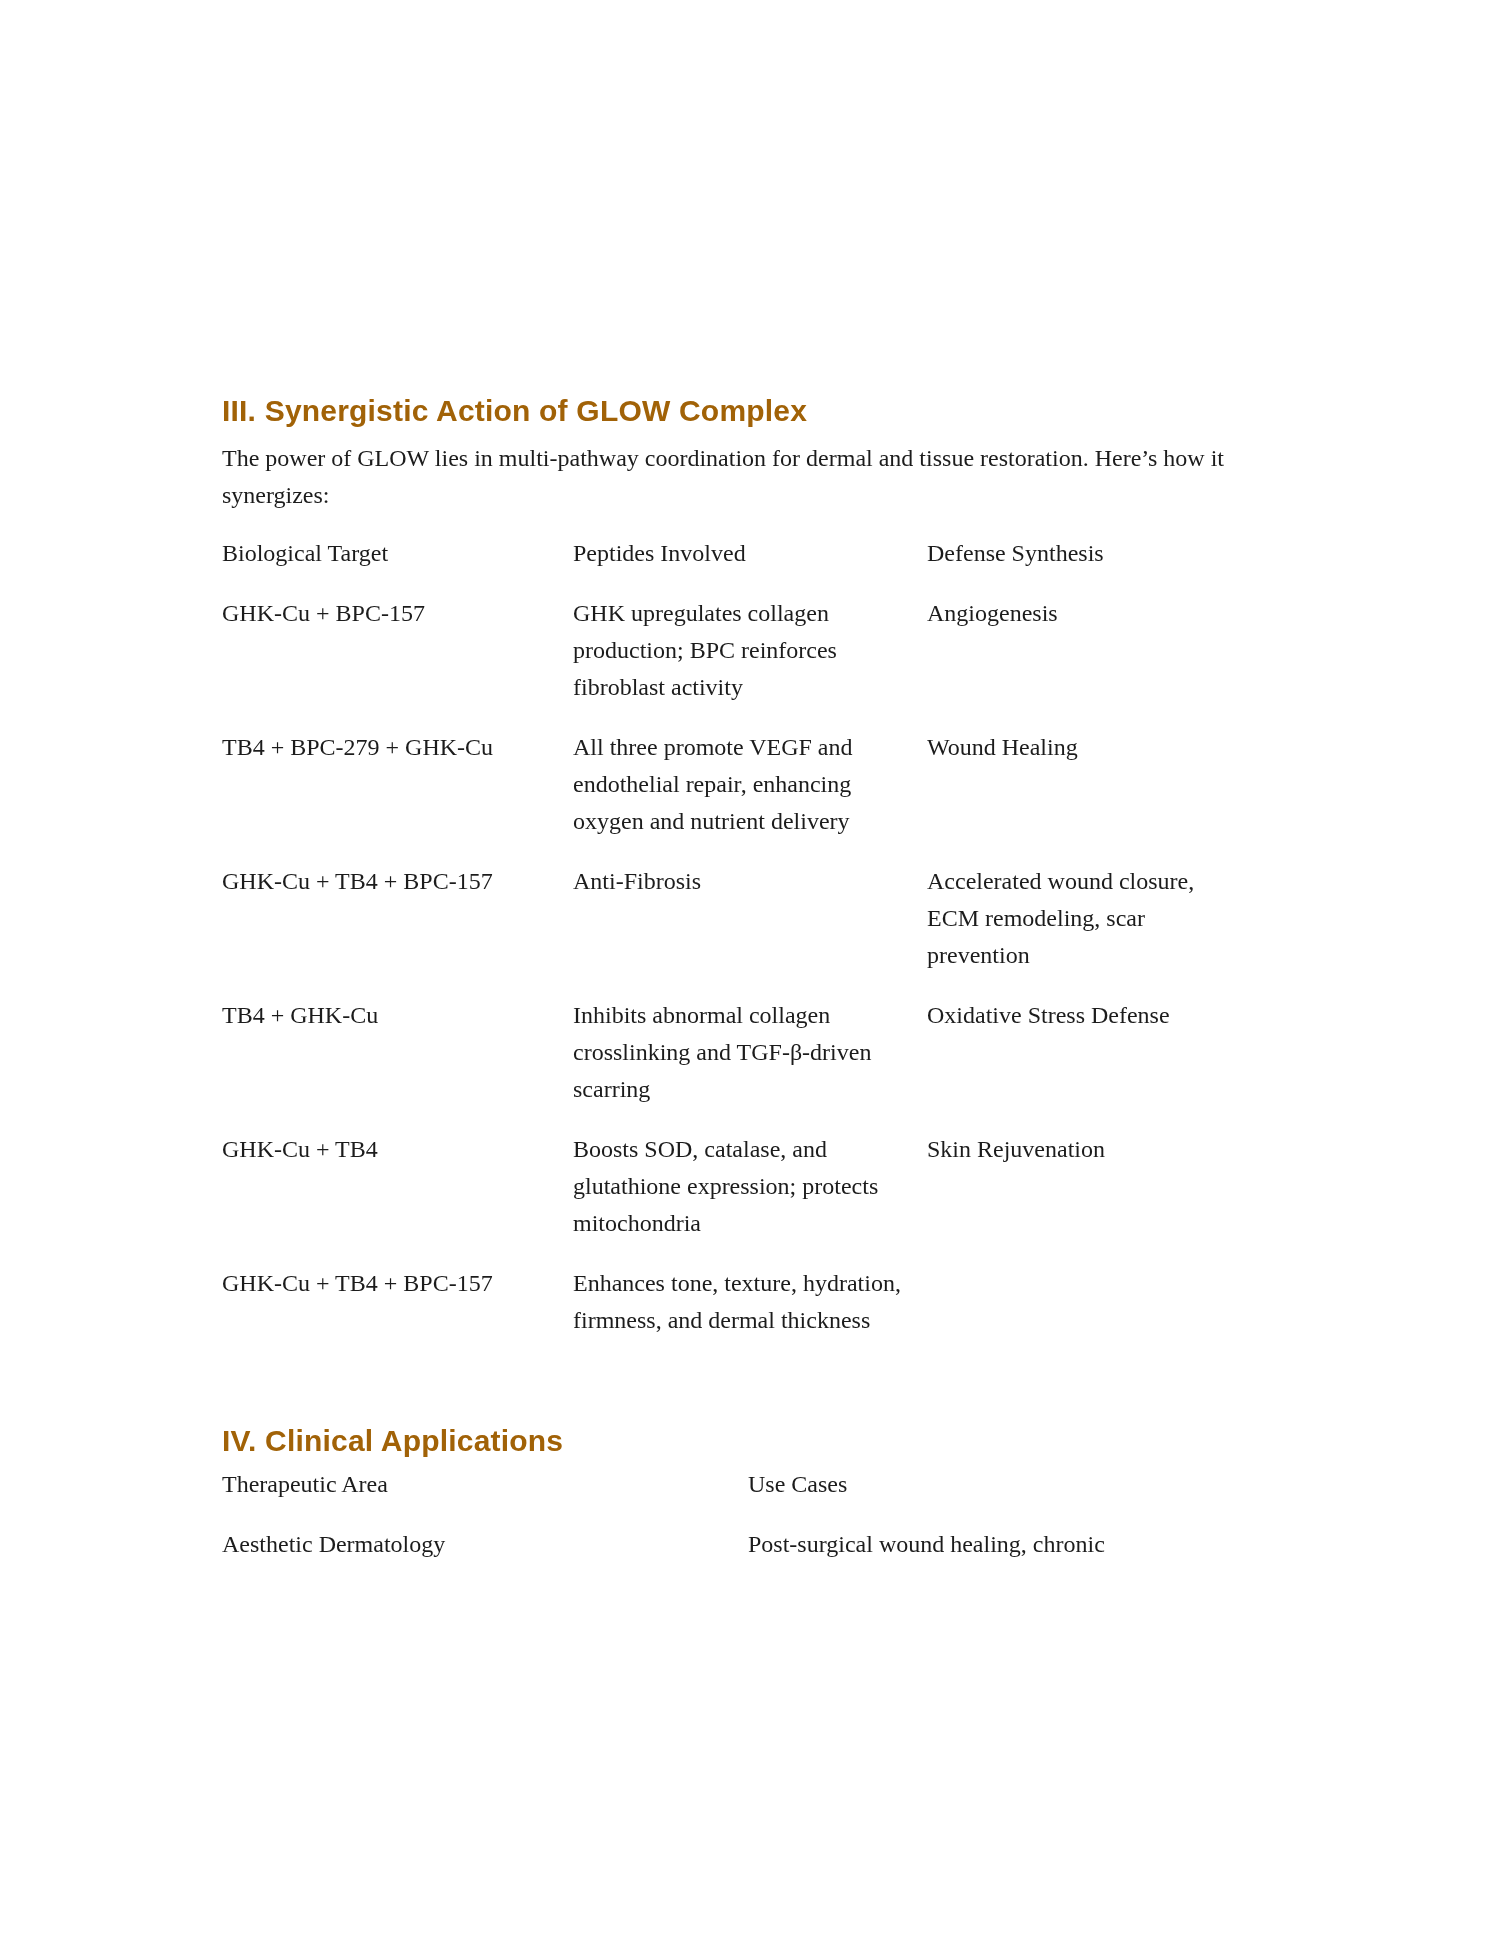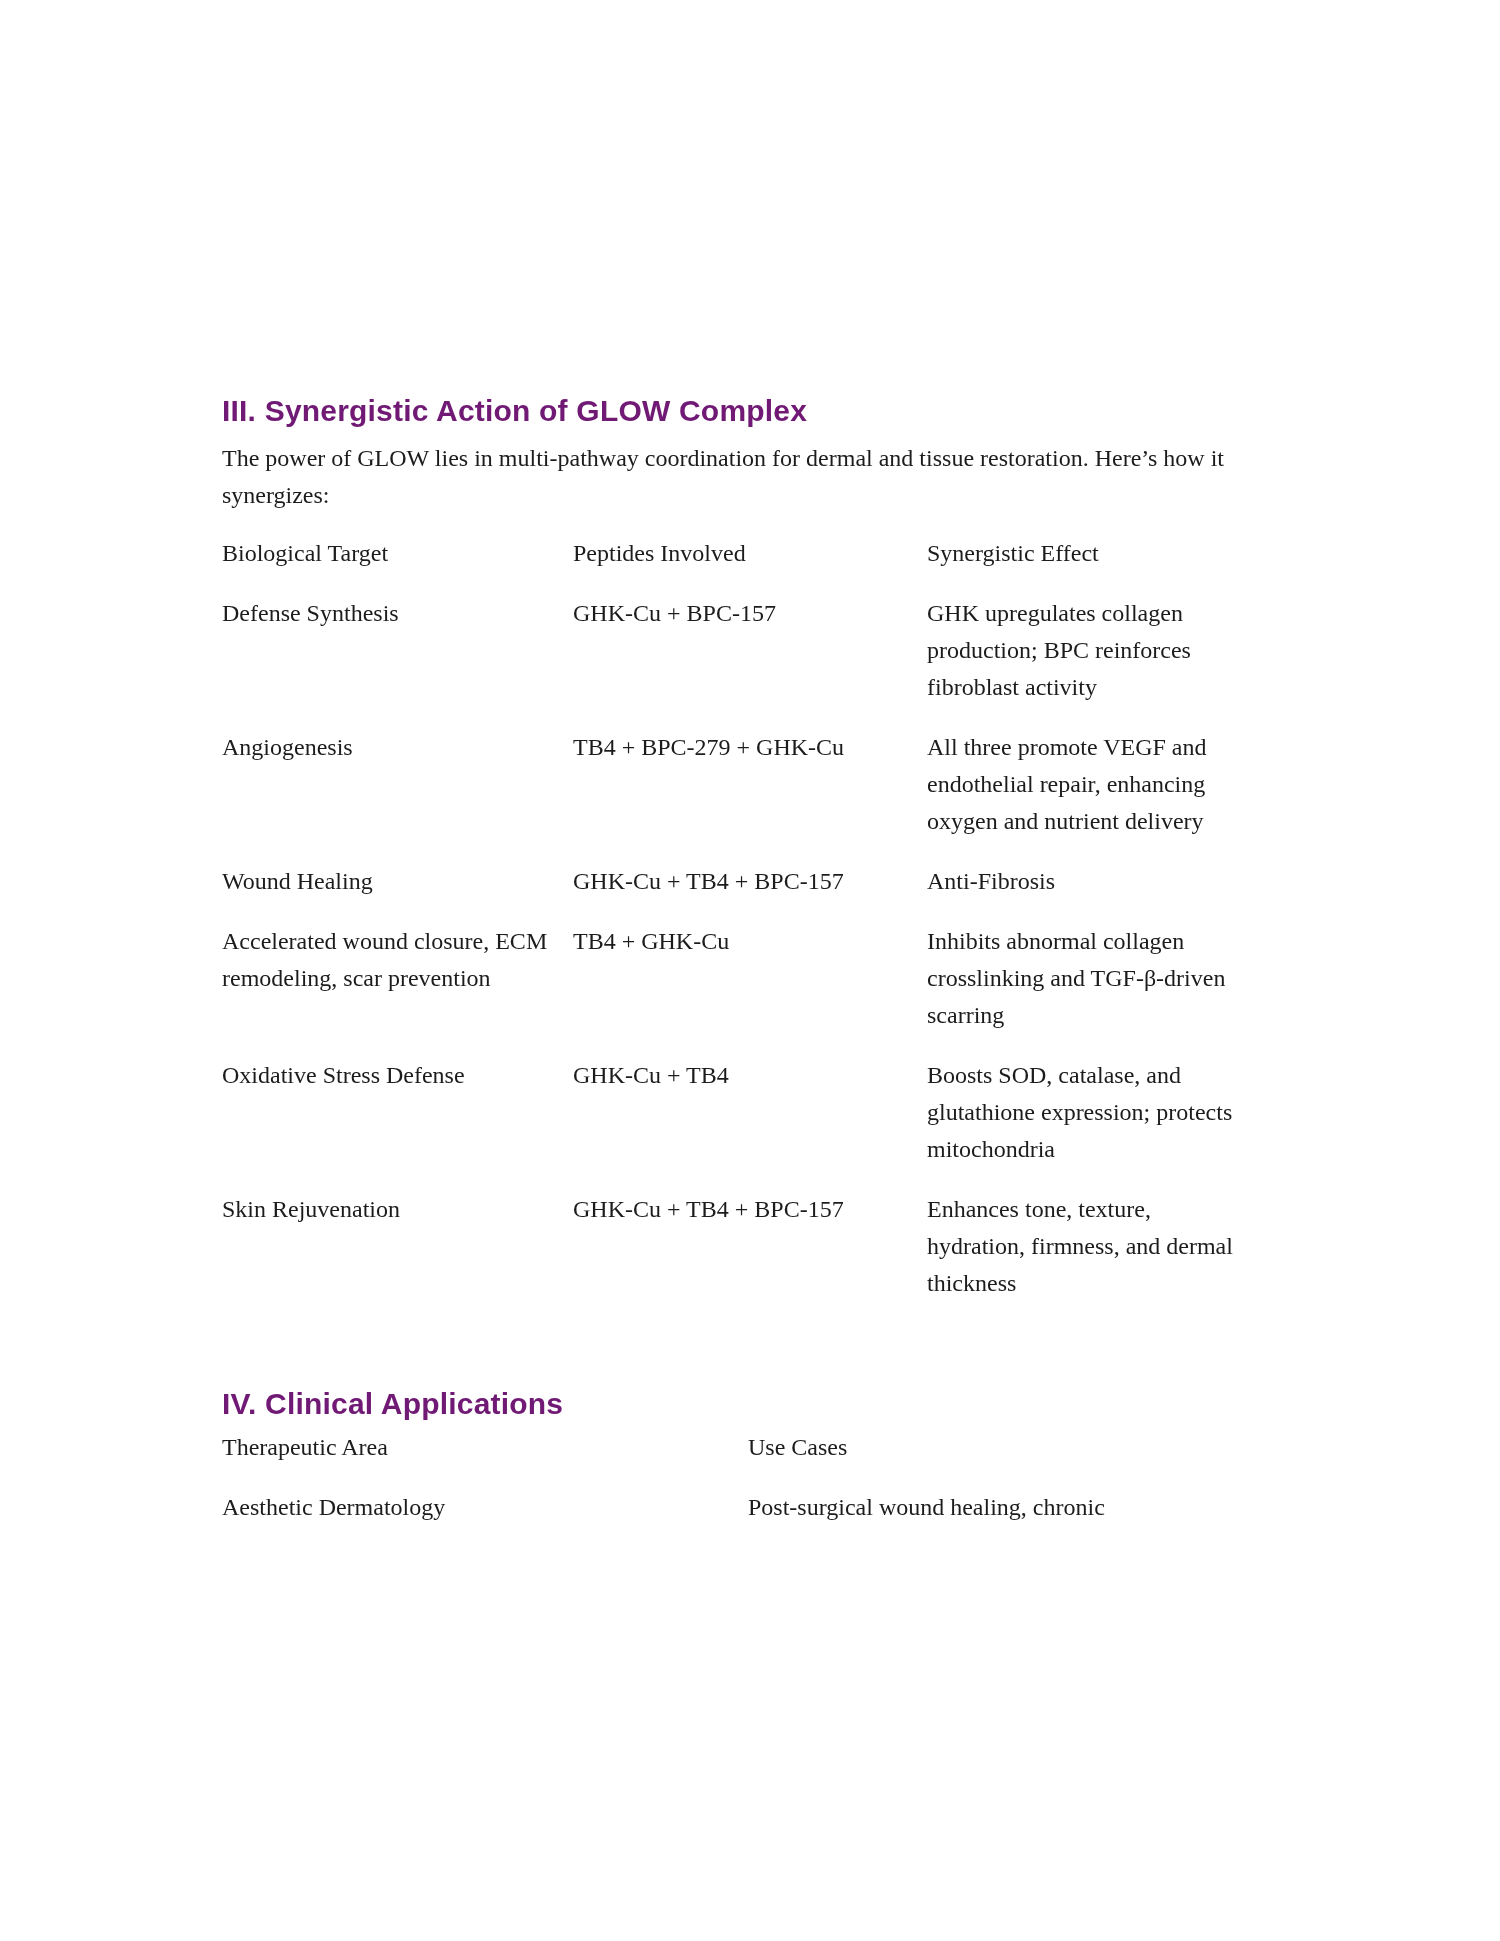--- a/index.html
+++ b/index.html
@@ -21,21 +21,21 @@
     left: 222px;
     top: 0;
     width: 1062px;
   }
   .section-heading {
     font-family: "Liberation Sans", sans-serif;
     font-weight: bold;
     font-size: 30px;
     line-height: 34px;
     letter-spacing: 0.2px;
-    color: #701a75;
+    color: #a16207;
     margin: 0;
   }
   #heading3 { margin-top: 394px; }
   #heading4 { margin-top: 62px; }
   .intro {
     margin: 12px 0 0 0;
     font-size: 24px;
     line-height: 37px;
     width: 1062px;
   }
@@ -64,21 +64,20 @@
   <div class="content">
 
     <h1 class="section-heading" id="heading3">III. Synergistic Action of GLOW Complex</h1>
 
     <p class="intro">The power of GLOW lies in multi-pathway coordination for dermal and tissue restoration. Here’s how it synergizes:</p>
 
     <div class="doc-table" id="table-synergy">
 
       <div class="cell">Biological Target</div>
       <div class="cell">Peptides Involved</div>
-      <div class="cell">Synergistic Effect</div>
 
       <div class="cell">Defense Synthesis</div>
       <div class="cell">GHK-Cu + BPC-157</div>
       <div class="cell">GHK upregulates collagen production; BPC reinforces fibroblast activity</div>
 
       <div class="cell">Angiogenesis</div>
       <div class="cell">TB4 + BPC-279 + GHK-Cu</div>
       <div class="cell">All three promote VEGF and endothelial repair, enhancing oxygen and nutrient delivery</div>
 
       <div class="cell">Wound Healing</div>

